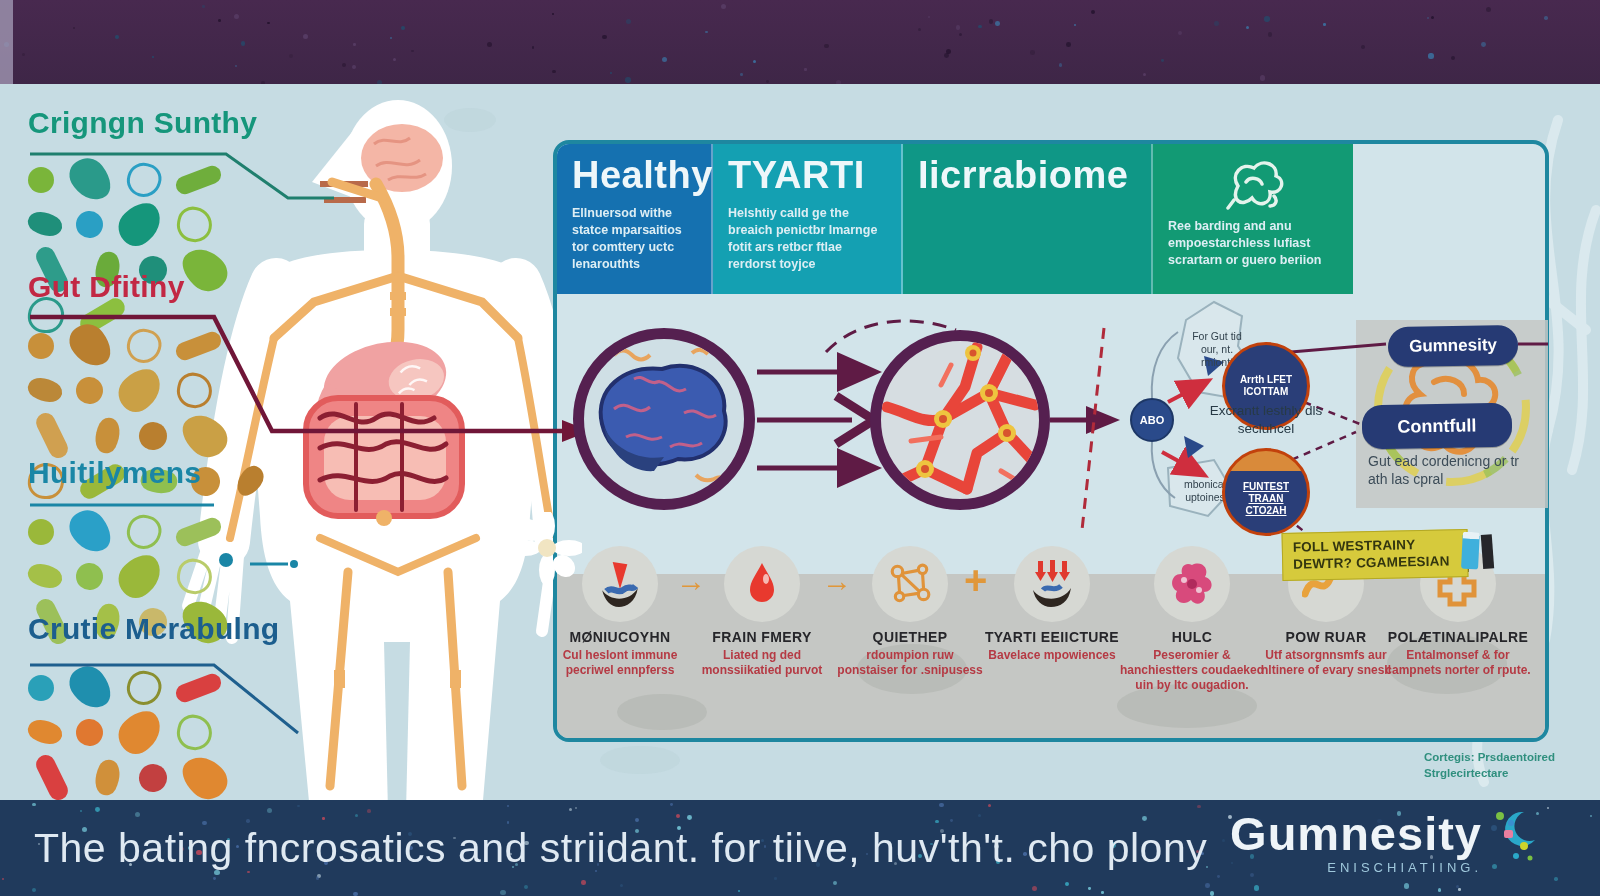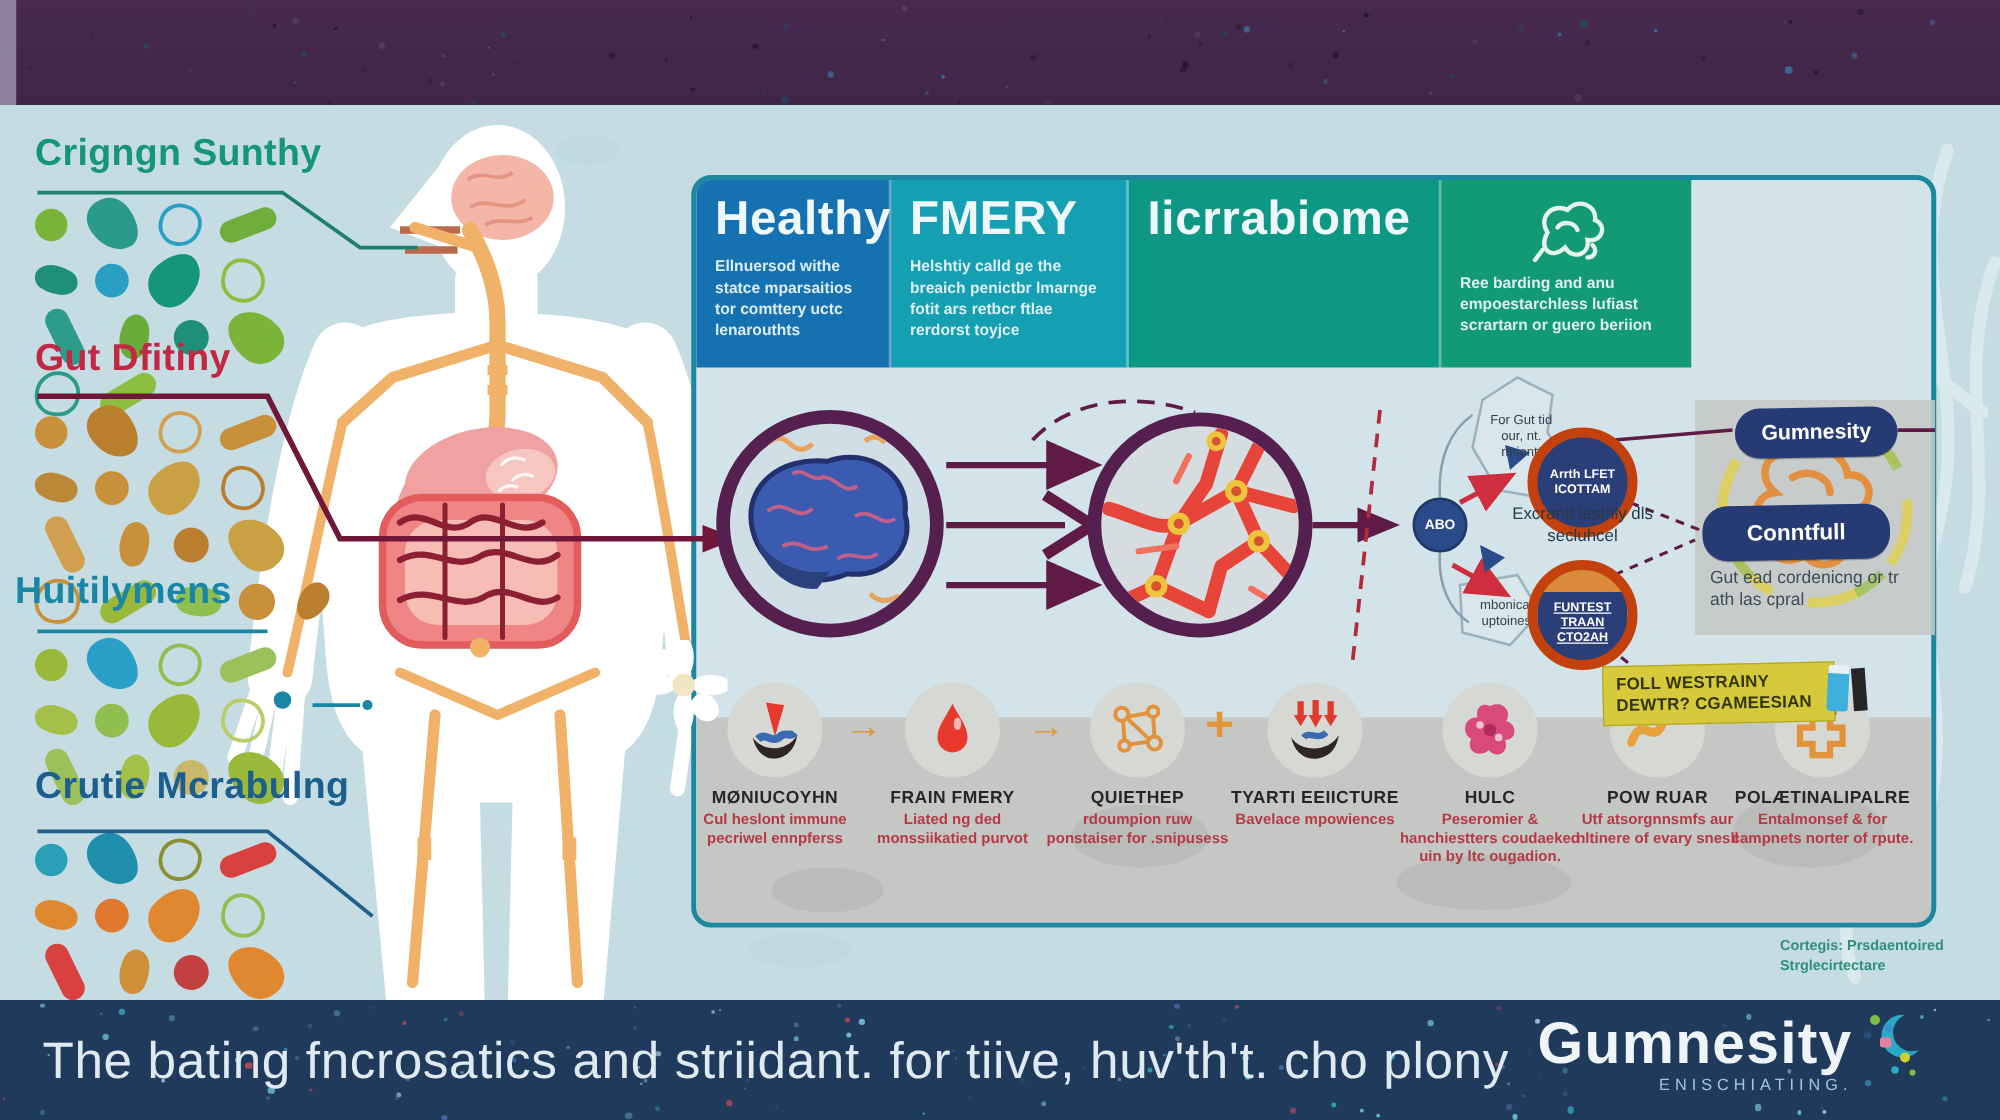--- a/index.html
+++ b/index.html
@@ -24,21 +24,21 @@
   .panel{height:150px;color:#e7f3f7;position:relative;box-sizing:border-box;padding:12px 13px 0 15px;border-right:2px solid rgba(255,255,255,.35);}
   .panel h2{margin:0 0 9px 0;font-size:38px;line-height:1.05;color:#eef7fa;letter-spacing:.5px;}
   .panel p{margin:0;font-size:12.5px;line-height:1.35;font-weight:bold;color:#ddeef4;}
   .panel .picon{display:block;height:58px;margin:0 auto 4px auto;}
   .band{position:absolute;left:0;top:430px;width:988px;height:164px;background:#c5c7c4;}
   .band .blob{position:absolute;background:#aeb2ac;opacity:.5;border-radius:50%;}
   
   .ring-circle{position:absolute;border-radius:50%;border:11px solid #552050;background:#cfdfe5;z-index:5;box-sizing:border-box;overflow:hidden;}
   .abo{position:absolute;left:1130px;top:398px;width:44px;height:44px;border-radius:50%;background:#2a4a8a;border:2px solid #1d3766;
        color:#fff;font-size:11px;font-weight:bold;display:flex;align-items:center;justify-content:center;z-index:5;box-sizing:border-box;}
-  .nodecircle{position:absolute;width:88px;height:88px;border-radius:50%;background:#2a3e78;border:8px solid #c2410c;color:#fff;
+  .nodecircle{position:absolute;width:88px;height:88px;border-radius:50%;background:#2a3e78;border:3px solid #c2410c;color:#fff;
               font-size:10px;font-weight:bold;text-align:center;display:flex;align-items:center;justify-content:center;
               padding:6px;box-sizing:border-box;line-height:1.2;z-index:5;}
   .nodecircle.orangetop{background:linear-gradient(180deg,#d98a3a 0%,#d98a3a 24%,#2a3e78 24%);text-decoration:underline;}
   .fg-text{position:absolute;color:#33434e;z-index:5;text-align:center;}
   .pill{position:absolute;background:#263a74;color:#fff;font-weight:bold;display:flex;align-items:center;justify-content:center;
         border-radius:20px;z-index:5;transform:rotate(-1deg);box-shadow:0 1px 0 rgba(0,0,0,.25);}
   .grey-panel{position:absolute;left:1356px;top:320px;width:192px;height:188px;background:rgba(197,200,198,.85);z-index:3;}
   .caption{position:absolute;left:1368px;top:452px;width:172px;font-size:14px;line-height:1.3;color:#3c4c58;font-weight:500;z-index:5;text-align:left;}
   
   .badge{position:absolute;left:1282px;top:531px;width:186px;background:#d6ca3c;border:1px solid #b3a825;z-index:7;
@@ -113,21 +113,21 @@
         <div class="blob" style="transform: rotate(117deg); width: 35px; height: 25px; border-radius: 70% 30% / 60% 40%; background: rgb(200, 144, 58);"></div>
         <div class="blob" style="transform: rotate(170deg); width: 28px; height: 28px; border-radius: 50%; background: rgb(185, 127, 47);"></div>
         <div class="blob" style="transform: rotate(223deg); width: 47px; height: 37px; border-radius: 42% 58% 60% 40% / 55% 45% 60%; background: rgb(202, 160, 69);"></div>
         <div class="blob" style="transform: rotate(276deg); width: 36px; height: 36px; border-radius: 46% 54% 50% 50%; border: 3px solid rgb(200, 144, 58); box-sizing: border-box;"></div>
         <div class="blob" style="transform: rotate(329deg); width: 49px; height: 19px; border-radius: 35px; background: rgb(154, 184, 58);"></div>
         <div class="blob" style="transform: rotate(22deg); width: 36px; height: 26px; border-radius: 70% 30% / 60% 40%; background: rgb(143, 191, 79);"></div>
         <div class="blob" style="transform: rotate(75deg); width: 29px; height: 29px; border-radius: 50%; background: rgb(200, 144, 58);"></div>
         <div class="blob" style="transform: rotate(128deg); width: 32px; height: 22px; border-radius: 42% 58% 60% 40% / 55% 45% 60%; background: rgb(185, 127, 47);"></div>
       </div>
 
-    <div class="side-label" style="left: 12px; top: 456px; color: rgb(26, 134, 166);">Huitilymens</div>
+    <div class="side-label" style="left: 28px; top: 456px; color: rgb(26, 134, 166);">Huitilymens</div>
     <div class="icon-grid" style="left:28px;top:514px;">
         <div class="blob" style="transform: rotate(0deg); width: 26px; height: 26px; border-radius: 50%; background: rgb(154, 184, 58);"></div>
         <div class="blob" style="transform: rotate(53deg); width: 45px; height: 35px; border-radius: 42% 58% 60% 40% / 55% 45% 60%; background: rgb(42, 160, 200);"></div>
         <div class="blob" style="transform: rotate(106deg); width: 34px; height: 34px; border-radius: 46% 54% 50% 50%; border: 3px solid rgb(143, 191, 79); box-sizing: border-box;"></div>
         <div class="blob" style="transform: rotate(159deg); width: 47px; height: 18px; border-radius: 33px; background: rgb(156, 192, 90);"></div>
         <div class="blob" style="transform: rotate(212deg); width: 34px; height: 24px; border-radius: 70% 30% / 60% 40%; background: rgb(164, 192, 72);"></div>
         <div class="blob" style="transform: rotate(265deg); width: 27px; height: 27px; border-radius: 50%; background: rgb(143, 191, 79);"></div>
         <div class="blob" style="transform: rotate(318deg); width: 46px; height: 36px; border-radius: 42% 58% 60% 40% / 55% 45% 60%; background: rgb(154, 184, 58);"></div>
         <div class="blob" style="transform: rotate(11deg); width: 35px; height: 35px; border-radius: 46% 54% 50% 50%; border: 3px solid rgb(185, 204, 106); box-sizing: border-box;"></div>
         <div class="blob" style="transform: rotate(64deg); width: 48px; height: 19px; border-radius: 34px; background: rgb(156, 192, 90);"></div>
@@ -216,21 +216,21 @@
     <circle cx="35" cy="36" r="9" fill="#f1e5c2"></circle>
   </svg>
 
   <div class="card">
     <div class="panels">
       <div class="panel" style="width: 156px; background: rgb(21, 113, 176);">
         <h2>Healthy</h2>
         <p>Ellnuersod withe statce mparsaitios tor comttery uctc lenarouthts</p>
       </div>
       <div class="panel" style="width: 190px; background: rgb(20, 160, 178);">
-        <h2>FMERY</h2>
+        <h2>TYARTI</h2>
         <p>Helshtiy calld ge the breaich penictbr lmarnge fotit ars retbcr ftlae rerdorst toyjce</p>
       </div>
       <div class="panel" style="width: 250px; background: rgb(15, 151, 134);">
         <h2>Iicrrabiome</h2>
       </div>
       <div class="panel" style="width: 200px; border-right: none; background: rgb(18, 154, 116);">
         <svg class="picon" width="64" height="58" viewBox="0 0 64 58">
           <g stroke="#e4f3ec" stroke-width="3.5" fill="none" stroke-linecap="round">
             <path d="M16 30 C8 18 20 6 32 12 C40 2 56 8 54 20 C64 24 60 38 48 36 C50 48 36 52 30 42 C20 52 8 44 16 30 Z"></path>
             <path d="M24 26 C28 20 38 22 40 28 M12 44 l-6 8 M52 40 c4 4 2 10 -4 10"></path>

